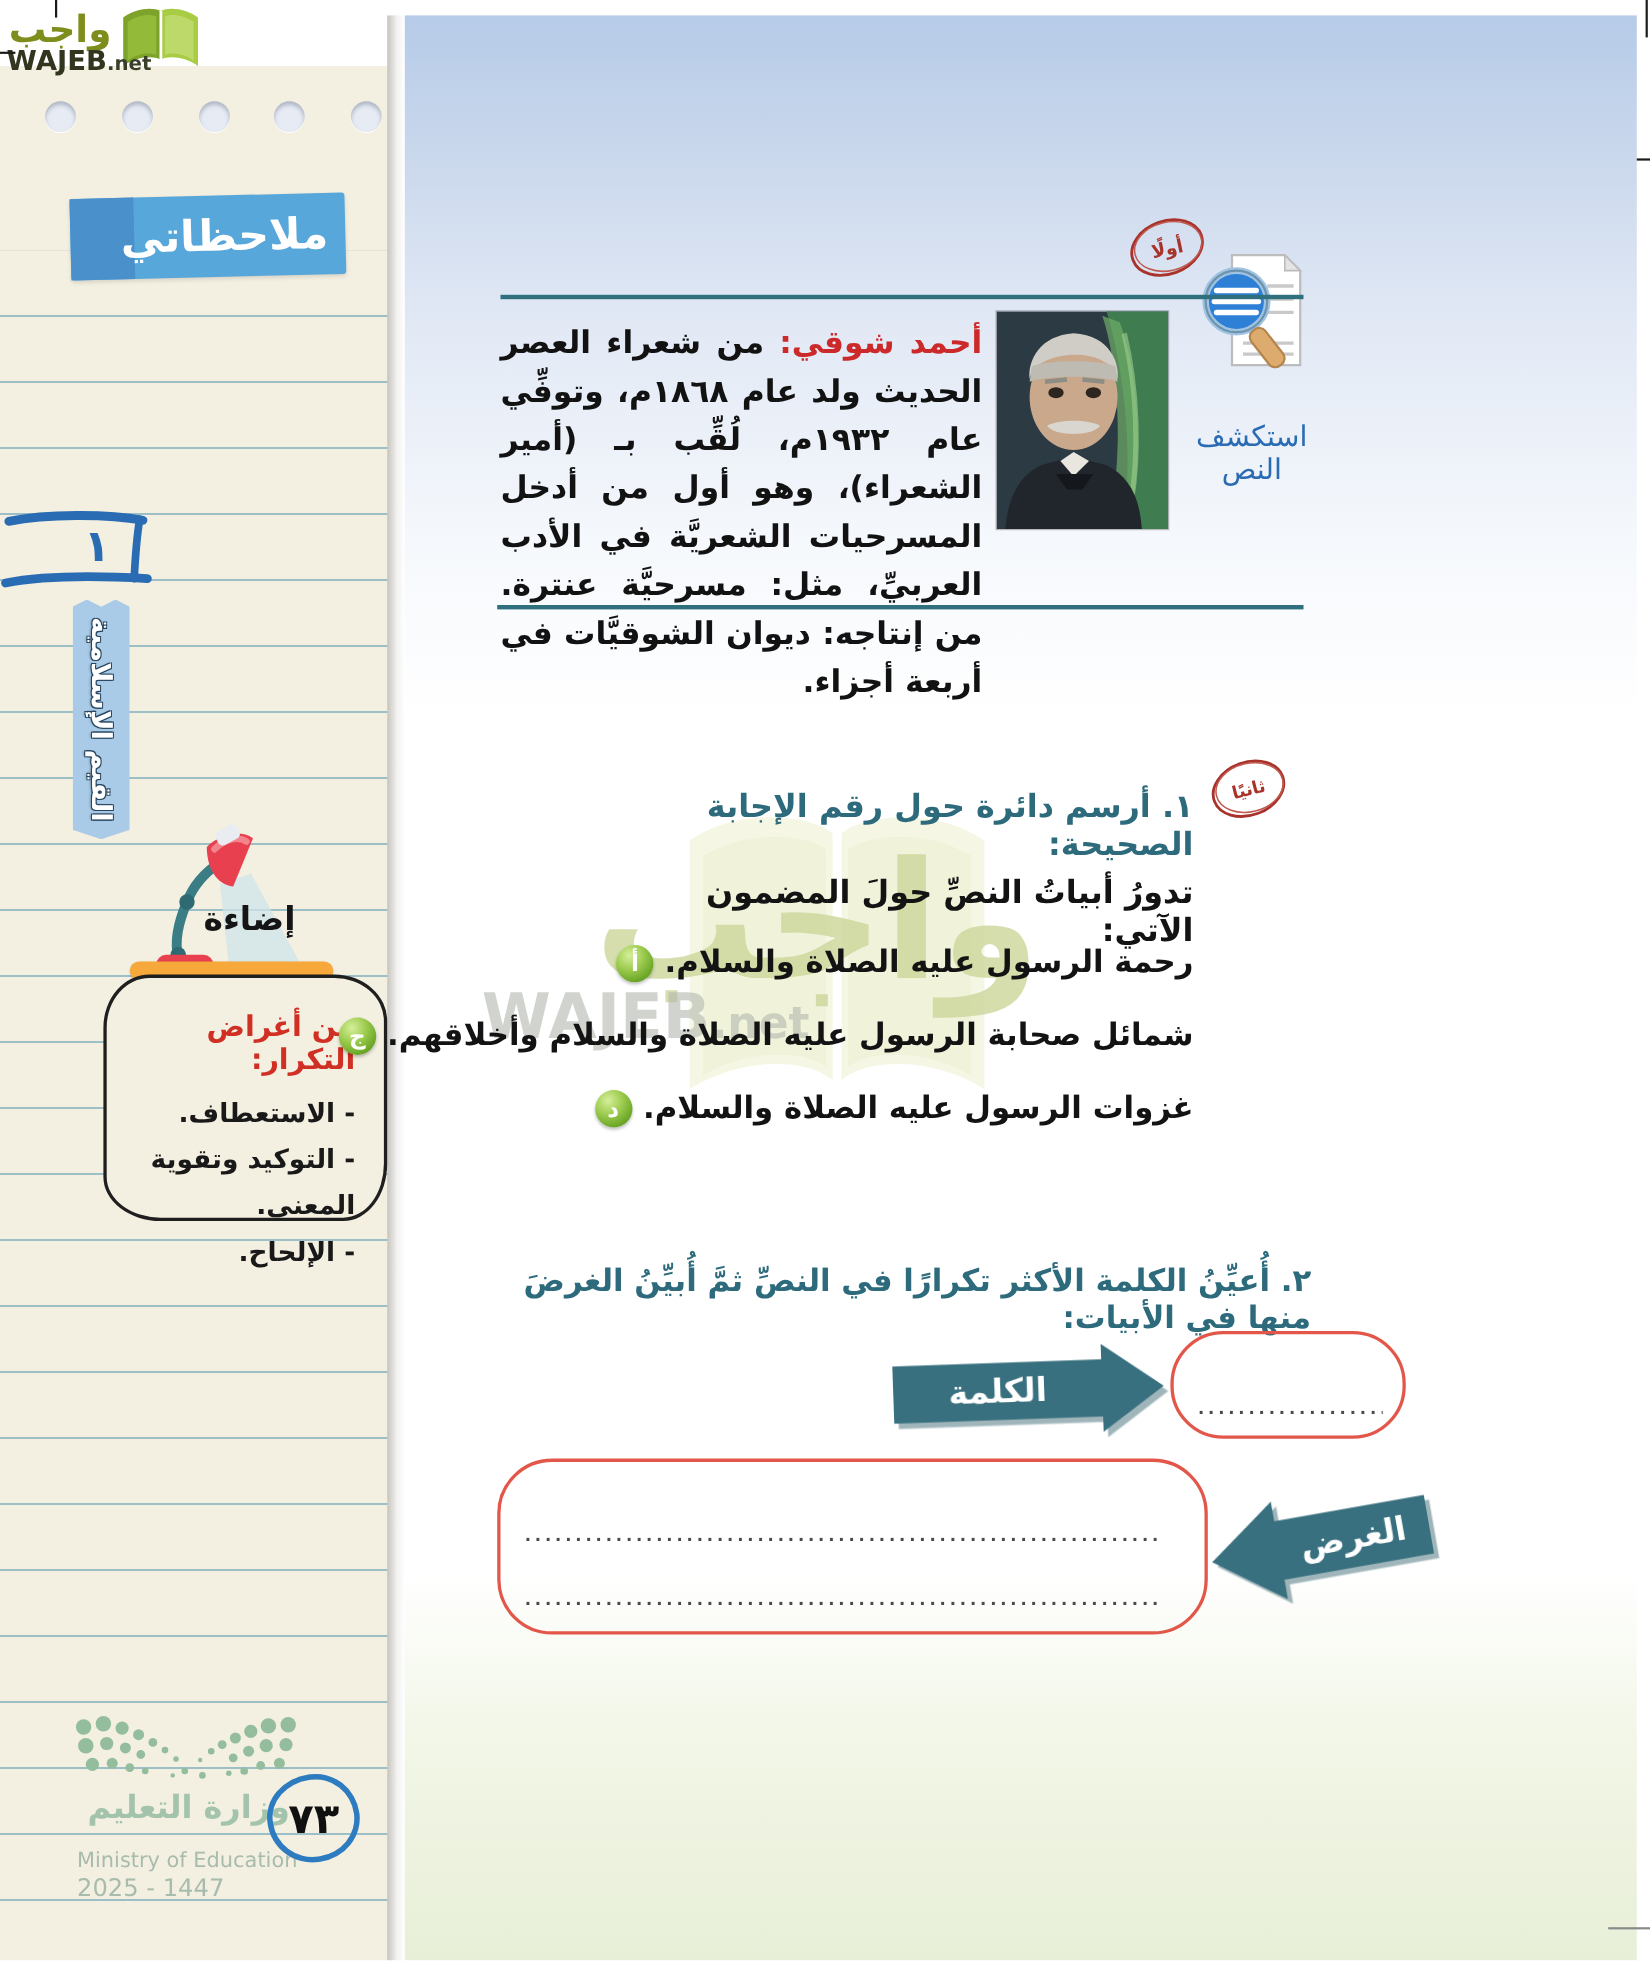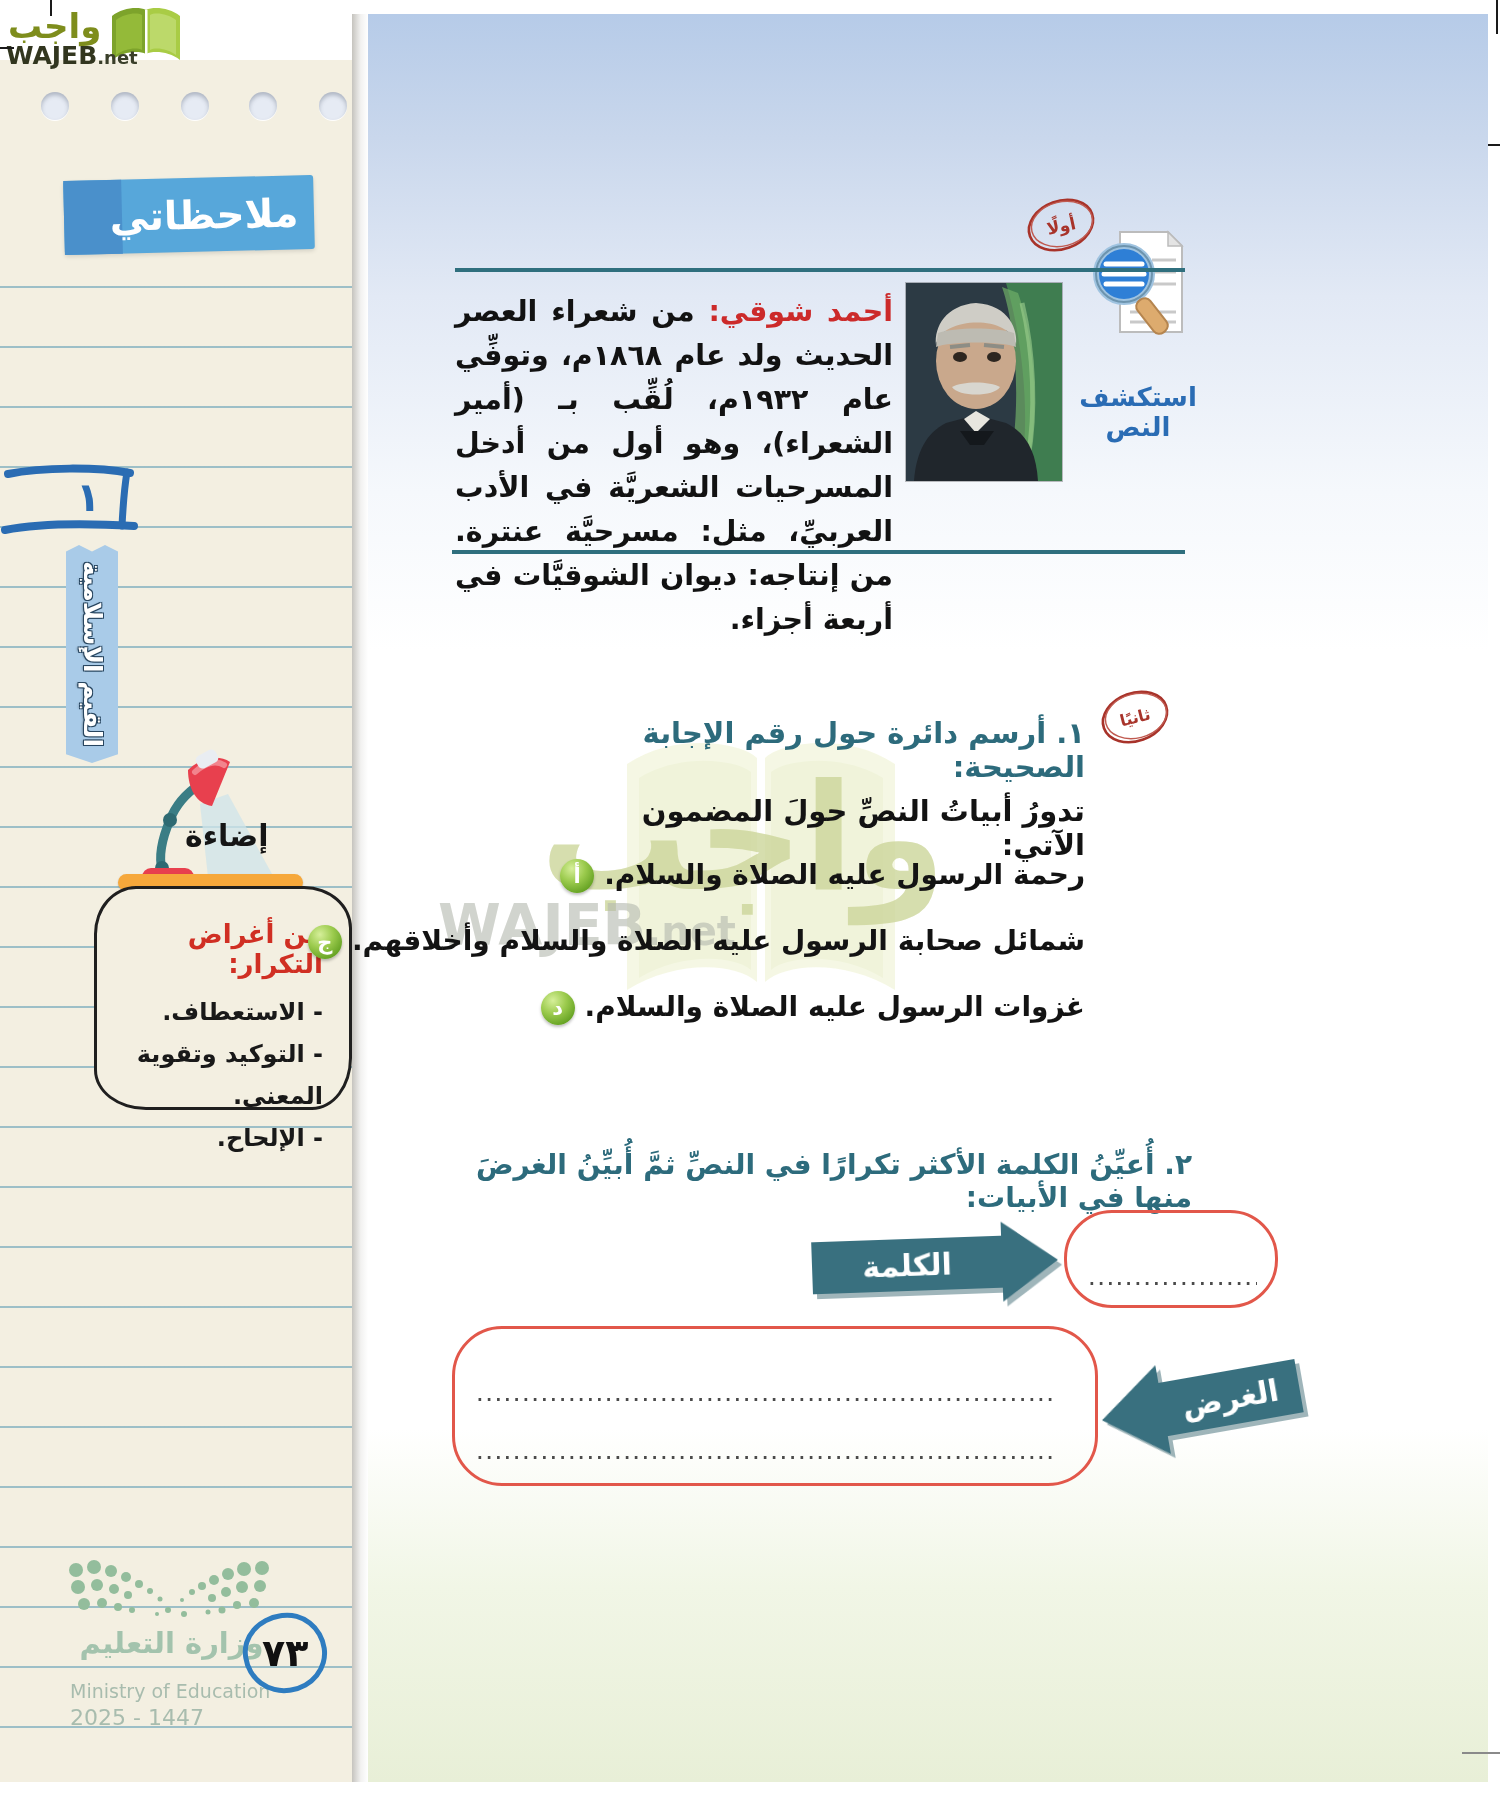--- a/index.html
+++ b/index.html
@@ -61,21 +61,21 @@
   .wm-en i { font-style:normal; font-size:40px; }
 
   .hdr-heading { position:absolute; left:700px; top:200px; width:320px; text-align:right; direction:rtl;
     color:#2d6b7c; font-size:33px; font-weight:bold; }
   .badge-ellipse { position:absolute; width:78px; height:74px; }
   .b1 { left:1022px; top:188px; }
   .b2 { left:1096px; top:680px; }
 
   .explore { position:absolute; left:1090px; top:226px; width:100px; height:150px; }
   .explore-label { position:absolute; left:1068px; top:382px; width:140px; text-align:center;
-    color:#2a6cb4; font-size:26px; font-weight:bold; direction:rtl; }
+    color:#2a6cb4; font-size:26px; font-weight:normal; direction:rtl; }
 
   .rule { position:absolute; height:4px; background:#2f6f7e; }
   .rule1 { left:455px; top:268px; width:730px; }
   .rule2 { left:452px; top:550px; width:733px; }
 
   .poet-photo { position:absolute; left:906px; top:283px; width:156px; height:198px; box-shadow:0 0 0 1px rgba(0,0,0,.25); }
 
   .bio { position:absolute; left:455px; top:290px; width:438px; height:252px; direction:rtl;
     text-align:justify; font-size:28.5px; font-weight:bold; line-height:44px; color:#121212; }
   .bio .lead { color:#cc2a2a; }

